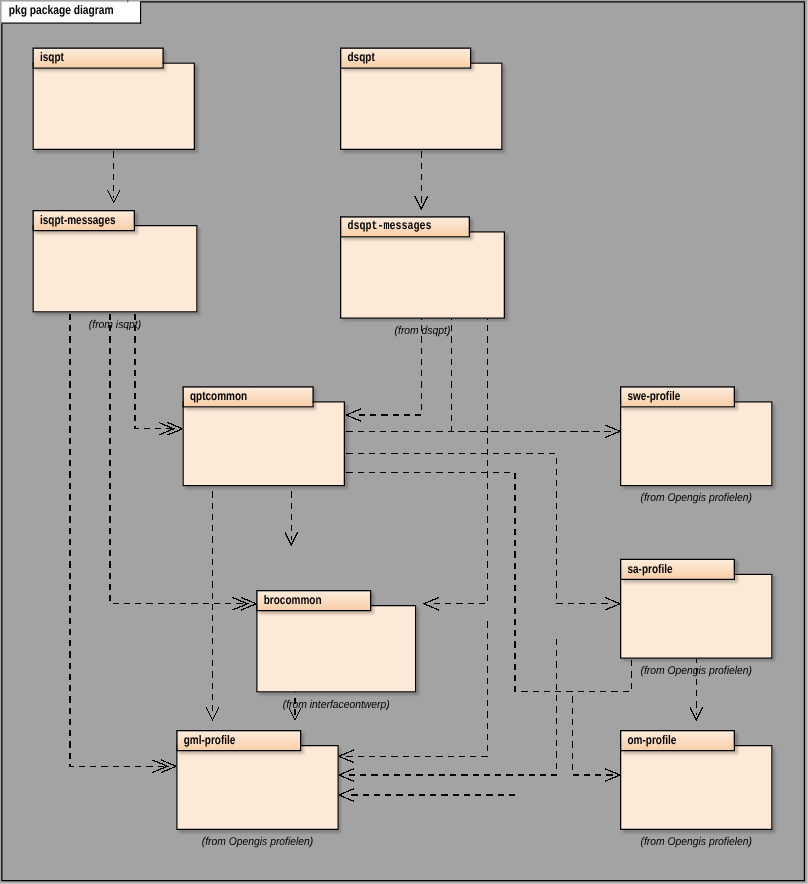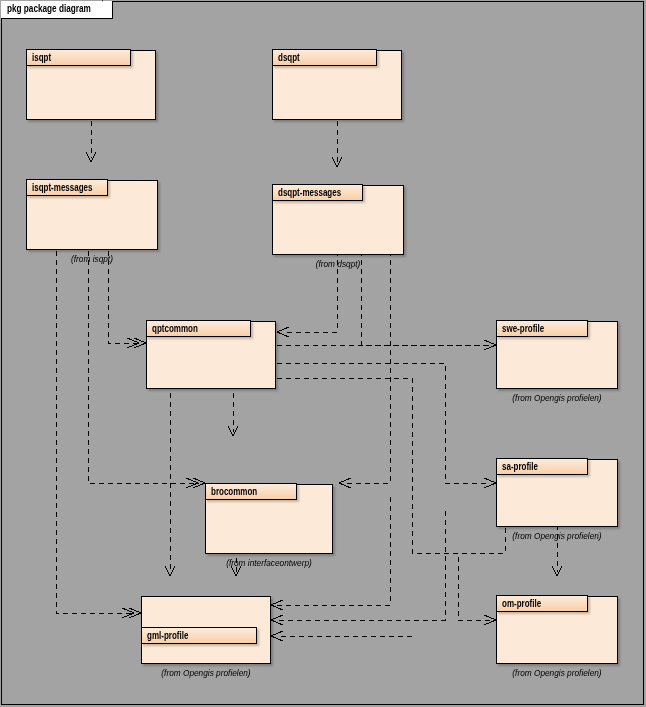--- a/index.html
+++ b/index.html
@@ -30,21 +30,21 @@
     overflow:hidden;
   }
   .frame-tab .tab-slant:before{
     content:"";position:absolute;left:0;top:0;width:28px;height:28px;
     border-left:1px solid #000;
     transform:rotate(30deg);transform-origin:top left;
   }
   
   .pkg{position:absolute;}
   .pkg .tab{
-    position:absolute;left:0;top:15px;height:17px;
+    position:absolute;left:0;top:4px;height:17px;
     box-sizing:border-box;
     border:1px solid #000;
     background:linear-gradient(to bottom,#fdebdb 0%,#fbdcc0 55%,#f8cfa8 100%);
     box-shadow:2px 2px 2px rgba(0,0,0,.22);
     z-index:3;
   }
   .pkg .tab-name{
     position:absolute;left:5px;top:2px;
     font-size:10px;font-weight:bold;color:#000;line-height:12px;
     white-space:nowrap;transform:scaleX(.80);transform-origin:left center;
@@ -160,21 +160,21 @@
         <div class="body" style="width: 130px; height: 70px;"></div>
       </div>
       <div class="pkg" style="left: 26px; top: 164px; width: 138px; height: 110px;">
         <div class="tab" style="width: 82px;">
           <span class="tab-name">isqpt-messages</span>
         </div>
         <div class="body" style="width: 132px; height: 70px;"></div>
         <div class="note" style="top: 90px; width: 132px;">(from isqpt)</div>
       </div>
       <div class="pkg" style="left: 272px; top: 169px; width: 138px; height: 110px;">
-        <div class="tab" style="width: 91px;">
+        <div class="tab" style="width: 104px; font-family: Liberation Mono, monospace;">
           <span class="tab-name">dsqpt-messages</span>
         </div>
         <div class="body" style="width: 132px; height: 70px;"></div>
         <div class="note" style="top: 90px; width: 132px;">(from dsqpt)</div>
       </div>
       <div class="pkg" style="left: 146px; top: 305px; width: 136px; height: 108px;">
         <div class="tab" style="width: 105px;">
           <span class="tab-name">qptcommon</span>
         </div>
         <div class="body" style="width: 130px; height: 68px;"></div>
@@ -194,21 +194,21 @@
         <div class="note" style="top: 90px; width: 128px;">(from interfaceontwerp)</div>
       </div>
       <div class="pkg" style="left: 496px; top: 443px; width: 128px; height: 108px;">
         <div class="tab" style="width: 92px; text-align: right;">
           <span class="tab-name">sa-profile</span>
         </div>
         <div class="body" style="width: 122px; height: 68px;"></div>
         <div class="note" style="top: 88px; width: 122px;">(from Opengis profielen)</div>
       </div>
       <div class="pkg" style="left: 141px; top: 580px; width: 136px; height: 108px;">
-        <div class="tab" style="width: 116px; margin-top: 32px;">
+        <div class="tab" style="width: 100px;">
           <span class="tab-name">gml-profile</span>
         </div>
         <div class="body" style="width: 130px; height: 68px;"></div>
         <div class="note" style="top: 88px; width: 130px;">(from Opengis profielen)</div>
       </div>
       <div class="pkg" style="left: 496px; top: 580px; width: 128px; height: 108px;">
         <div class="tab" style="width: 92px;">
           <span class="tab-name">om-profile</span>
         </div>
         <div class="body" style="width: 122px; height: 68px;"></div>

